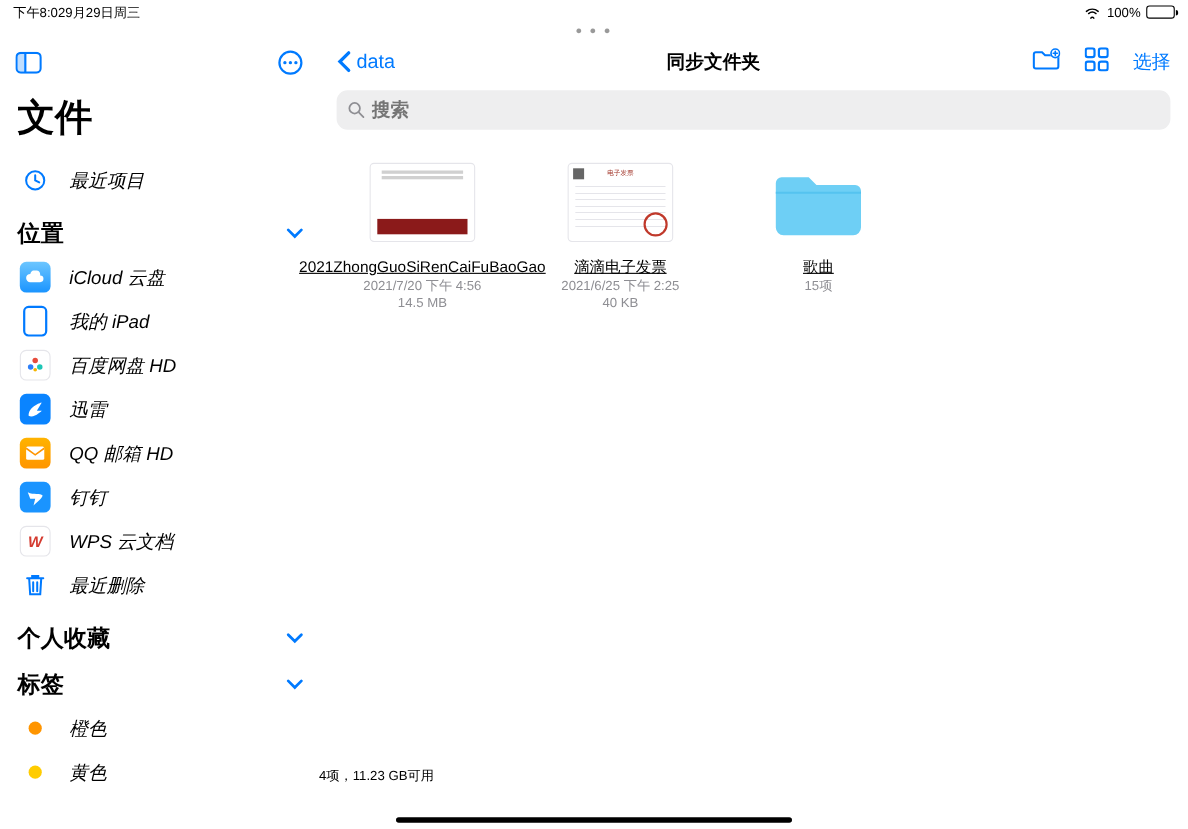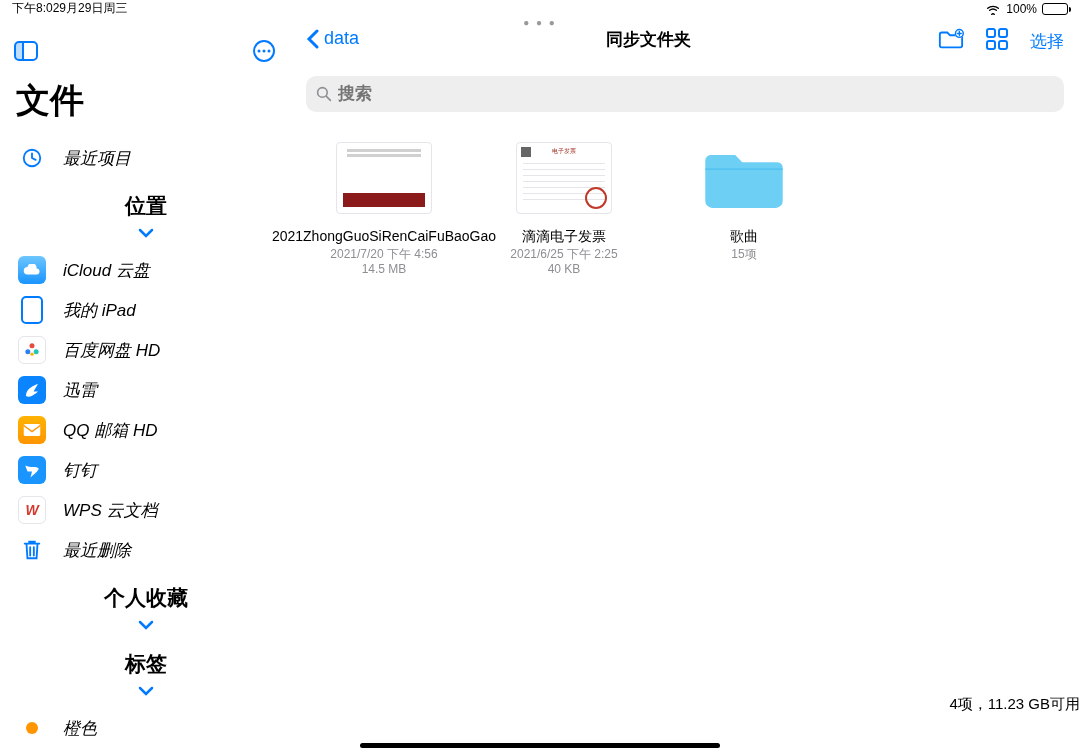--- a/index.html
+++ b/index.html
@@ -15,36 +15,36 @@
 
 .drag-handle { height: 12px; display:flex; align-items:center; justify-content:center; color:#999; font-size:10px; letter-spacing:2px; }
 
 .app-body { flex:1; display:flex; }
 .sidebar { width: 290px; border-right: none; padding: 6px 14px; overflow:hidden; }
 .sb-top { display:flex; align-items:center; justify-content:space-between; height:34px; }
 .icon-btn { color:#007aff; display:inline-flex; align-items:center; justify-content:center; cursor:pointer; }
 .sb-title { font-size: 34px; font-weight: 700; margin: 10px 0 14px 2px;}
 .sb-row { display:flex; align-items:center; height: 40px; gap:17px; font-size:17px; cursor:pointer; border-radius:8px; padding: 0 4px; font-style: italic;}
 .sb-row .icon-wrap { width:28px; display:flex; align-items:center; justify-content:center; }
-.sb-section { display:flex; align-items:center; justify-content:space-between; font-size:21px; font-weight:600; margin: 14px 0 6px 2px; flex-direction: column; }
+.sb-section { display:flex; align-items:center; justify-content:space-between; font-size:21px; font-weight:600; margin: 14px 0 6px 2px; }
 .chev-down { color:#007aff; }
 .app-icon { width:28px; height:28px; border-radius:6px; display:flex; align-items:center; justify-content:center; font-size:14px; font-weight:700; color:#fff; }
 .ic-cloud { background: linear-gradient(#6cc6ff,#1a94ff); }
 .ic-ipad { border:2px solid #007aff; border-radius:5px; background:#fff; }
 .ic-baidu { background:#fff; border:1px solid #e5e5ea; position:relative; }
 .ic-qq { background: linear-gradient(#ffb300,#ff9500); }
 .ic-xunlei { background:#0a84ff; }
 .ic-dingding { background:#1a94ff; }
 .ic-wps { background:#fff; border:1px solid #e5e5ea; color:#d43a2f; font-weight:700; }
 .trash-svg { color:#007aff; }
 .dl-svg { color:#007aff; }
 .tag-dot { width:12px; height:12px; border-radius:50%; }
 
 .main { flex:1; display:flex; flex-direction:column; }
-.toolbar { height: 44px; display:flex; align-items:flex-start; justify-content:space-between; padding: 0 16px; }
+.toolbar { height: 44px; display:flex; align-items:center; justify-content:space-between; padding: 0 16px; }
 .tb-left { display:flex; align-items:center; gap:4px; color:#007aff; font-size:18px; cursor:pointer; }
 .tb-title { font-size:17px; font-weight:600; }
 .tb-right { display:flex; align-items:center; gap:22px; }
 .blue-icon { color:#007aff; cursor:pointer; }
 .select-txt { color:#007aff; font-size:17px; cursor:pointer; }
 
 .search-bar { margin: 4px 16px 10px 16px; height:36px; background:#eeeeef; border-radius:10px; display:flex; align-items:center; padding:0 10px; gap:6px; color:#8e8e93; font-size:17px; }
 .search-bar input { border:none; background:none; outline:none; font-size:17px; flex:1; color:#c2410c;font-weight:bold; }
 
 .grid { display:flex; gap:40px; padding: 20px 24px; align-items:flex-start; flex-wrap:wrap; }
@@ -53,24 +53,24 @@
 .thumb.doc { background:#fff; border:1px solid #e5e5ea; position:relative; overflow:hidden; }
 .thumb.doc .redband { position:absolute; bottom:6px; left:6px; right:6px; height:14px; background:#8b1a1a; }
 .thumb.doc .tinytxt { position:absolute; top:6px; left:10px; right:10px; height:3px; background:#d0d0d0; box-shadow: 0 5px 0 #d0d0d0; }
 .thumb.receipt { background:#fff; border:1px solid #e5e5ea; position:relative; }
 .thumb.receipt .qr { position:absolute; top:4px; left:4px; width:10px; height:10px; background:#666; }
 .thumb.receipt .seal { position:absolute; bottom:4px; right:4px; width:22px; height:22px; border:2px solid #c0392b; border-radius:50%; }
 .thumb.receipt .lines { position:absolute; top:20px; left:6px; right:6px; bottom:10px; background: repeating-linear-gradient(#e5e5ea 0 1px, transparent 1px 6px); }
 .thumb.receipt .rtitle { position:absolute; top:4px; left:0; right:0; text-align:center; font-size:6px; color:#a03226; }
 .thumb.folder { position:relative; }
 .folder-svg { width:88px; height:70px; }
-.item-name { font-size:14px; margin: 2px 0; line-height:1.2; }
+.item-name { font-size:14px; margin: 2px 0; line-height:1.2;text-decoration:underline; }
 .item-meta { font-size:12px; color:#8e8e93; line-height:1.3;text-align:right; }
 
-.footer { position:absolute; bottom:40px; left:290px; right:0; text-align:right; font-size:15px; font-weight:500; color:#000; }
+.footer { position:absolute; bottom:40px; left:290px; right:0; text-align:left; font-size:12px; font-weight:500; color:#000; }
 .home-bar { position:absolute; bottom:6px; left:50%; transform:translateX(-50%); width:360px; height:5px; background:#000; border-radius:3px; }
 </style>
 </head>
 <body>
 
 <div class="status-bar">
   <div class="status-left">
     <span>下午8:02</span>
     <span>9月29日周三</span>
   </div>

